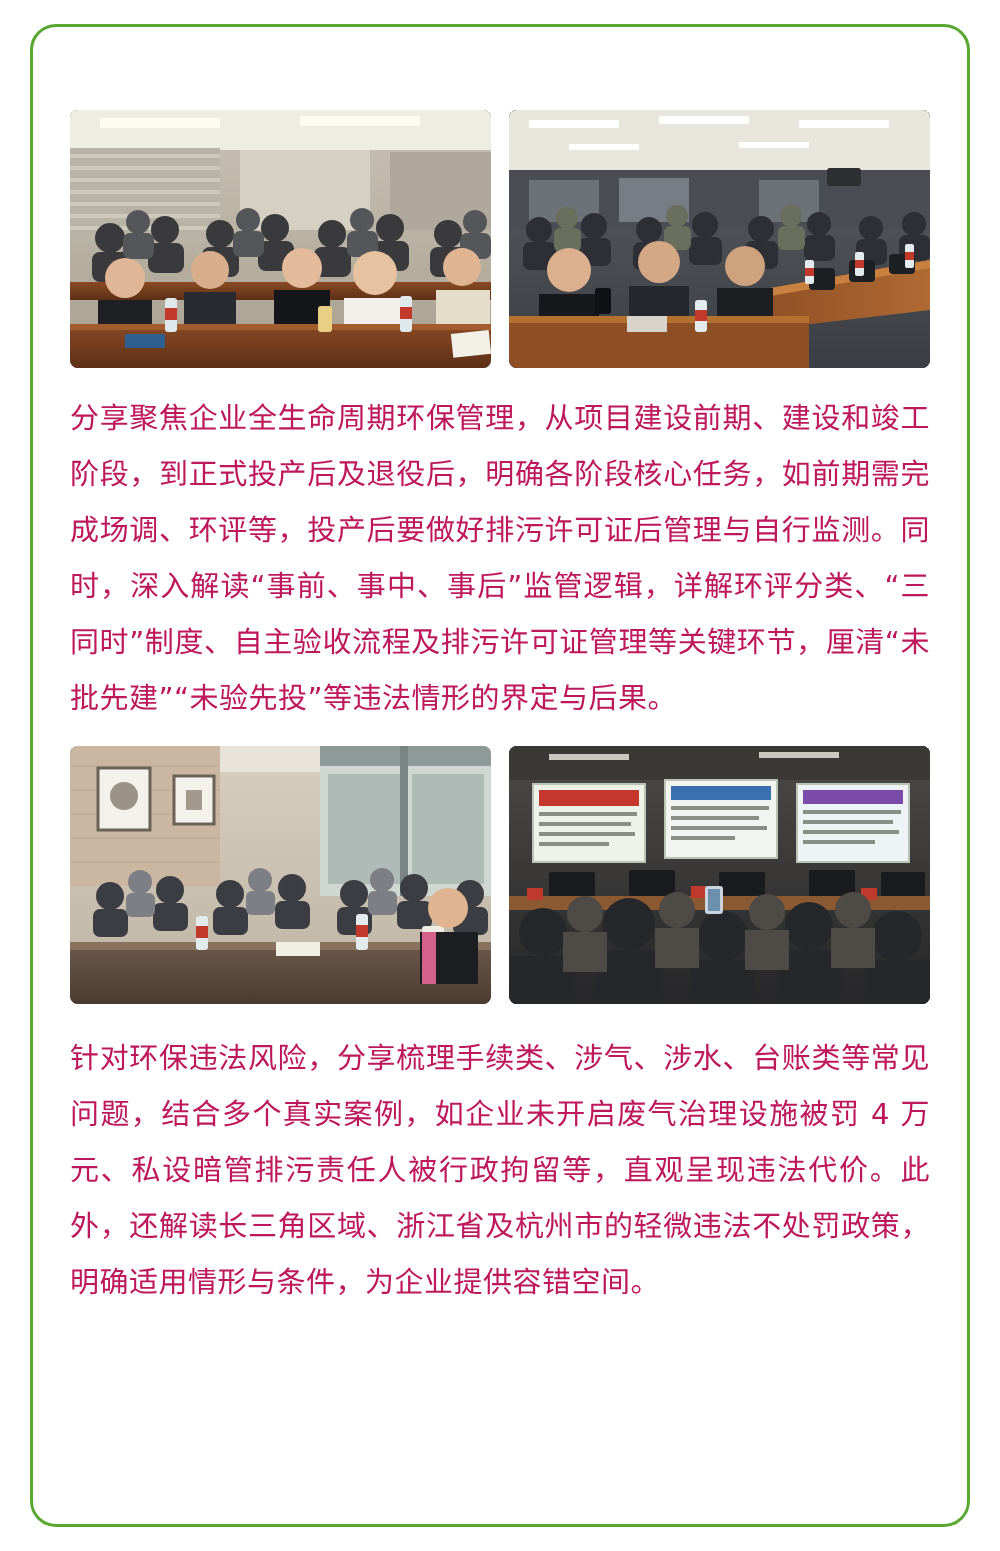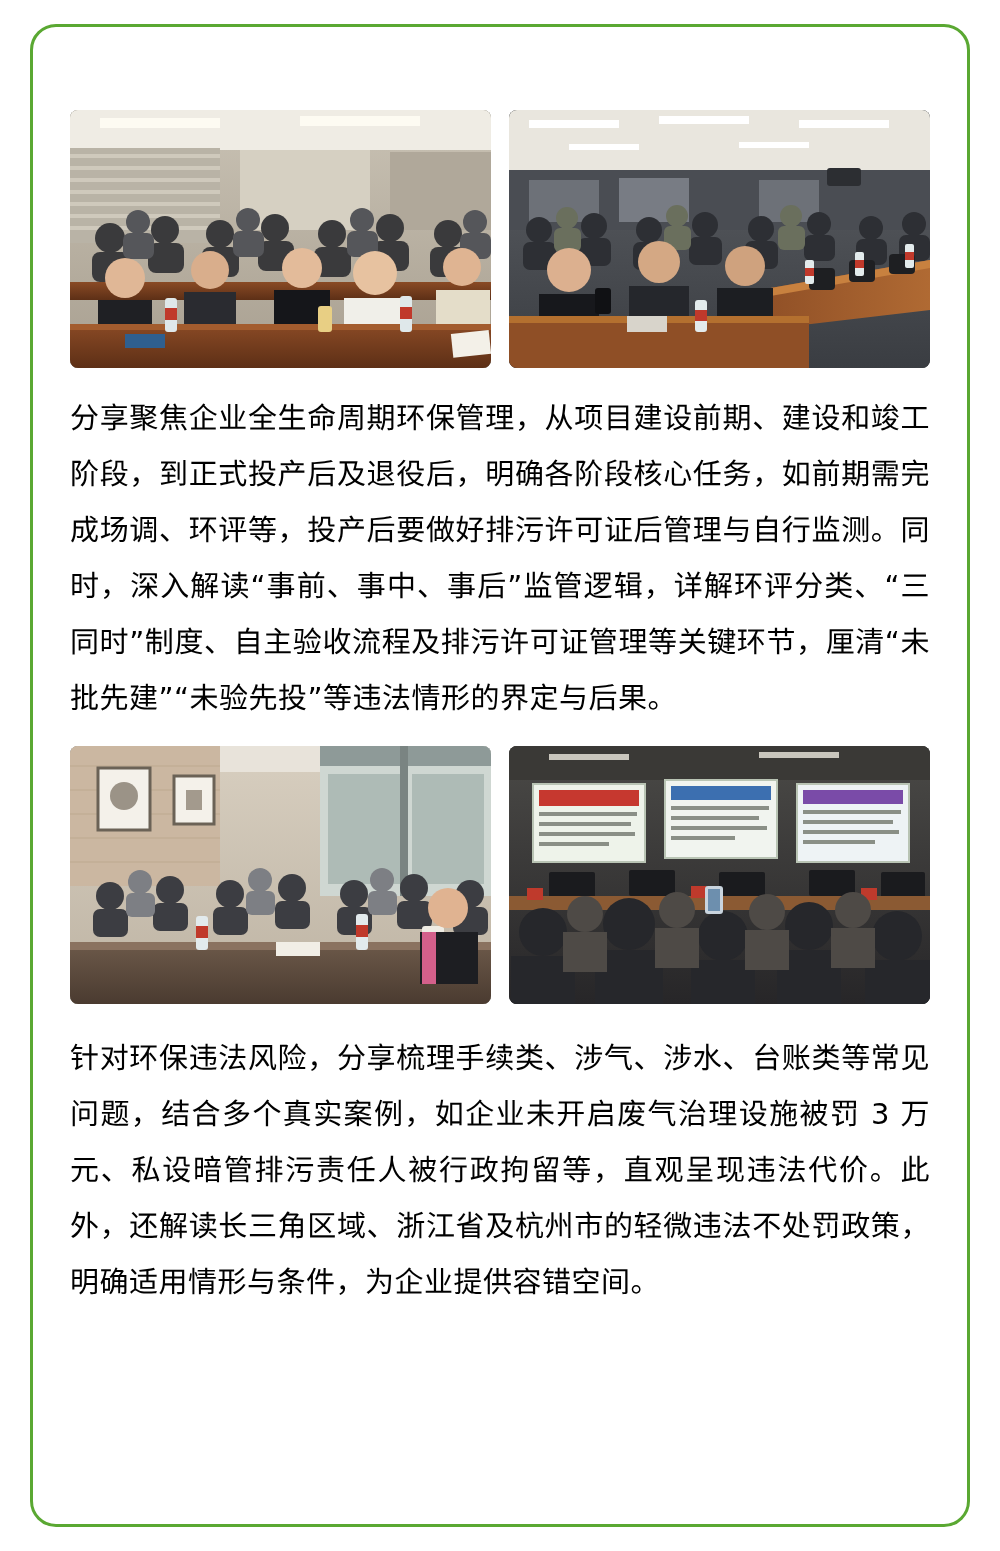--- a/index.html
+++ b/index.html
@@ -54,21 +54,21 @@
     border-radius: 8px;
     overflow: hidden;
     position: relative;
     background: #2b2b2b;
   }
   .photo svg { display: block; width: 100%; height: 100%; }
 
   .para {
     font-size: 29px;
     line-height: 56px;
-    color: #000000;
+    color: #be185d;
     letter-spacing: 0.5px;
     text-align: justify;
     text-justify: inter-ideograph;
     margin: 22px 0 20px 0;
     font-family: "DejaVu Sans", "Liberation Sans", sans-serif;
     font-weight: 400;
   }
   .para.second { margin-top: 26px; margin-bottom: 0; }
 
   .photo-row.second { margin-top: 8px; }
@@ -424,16 +424,16 @@
             <circle cx="344" cy="164" r="18"></circle>
               <path d="M322 182 h44 v40 h-44 z"></path>
           </g>
 
           <rect x="196" y="140" width="18" height="28" rx="3" fill="#c9d4de"></rect>
           <rect x="199" y="143" width="12" height="22" fill="#6d8fae"></rect>
         </svg>
       </div>
     </div>
 
-    <p class="para second">针对环保违法风险，分享梳理手续类、涉气、涉水、台账类等常见问题，结合多个真实案例，如企业未开启废气治理设施被罚 3 万元、私设暗管排污责任人被行政拘留等，直观呈现违法代价。此外，还解读长三角区域、浙江省及杭州市的轻微违法不处罚政策，明确适用情形与条件，为企业提供容错空间。</p>
+    <p class="para second">针对环保违法风险，分享梳理手续类、涉气、涉水、台账类等常见问题，结合多个真实案例，如企业未开启废气治理设施被罚 4 万元、私设暗管排污责任人被行政拘留等，直观呈现违法代价。此外，还解读长三角区域、浙江省及杭州市的轻微违法不处罚政策，明确适用情形与条件，为企业提供容错空间。</p>
 
   </div>
 </div>
 
 </body></html>

